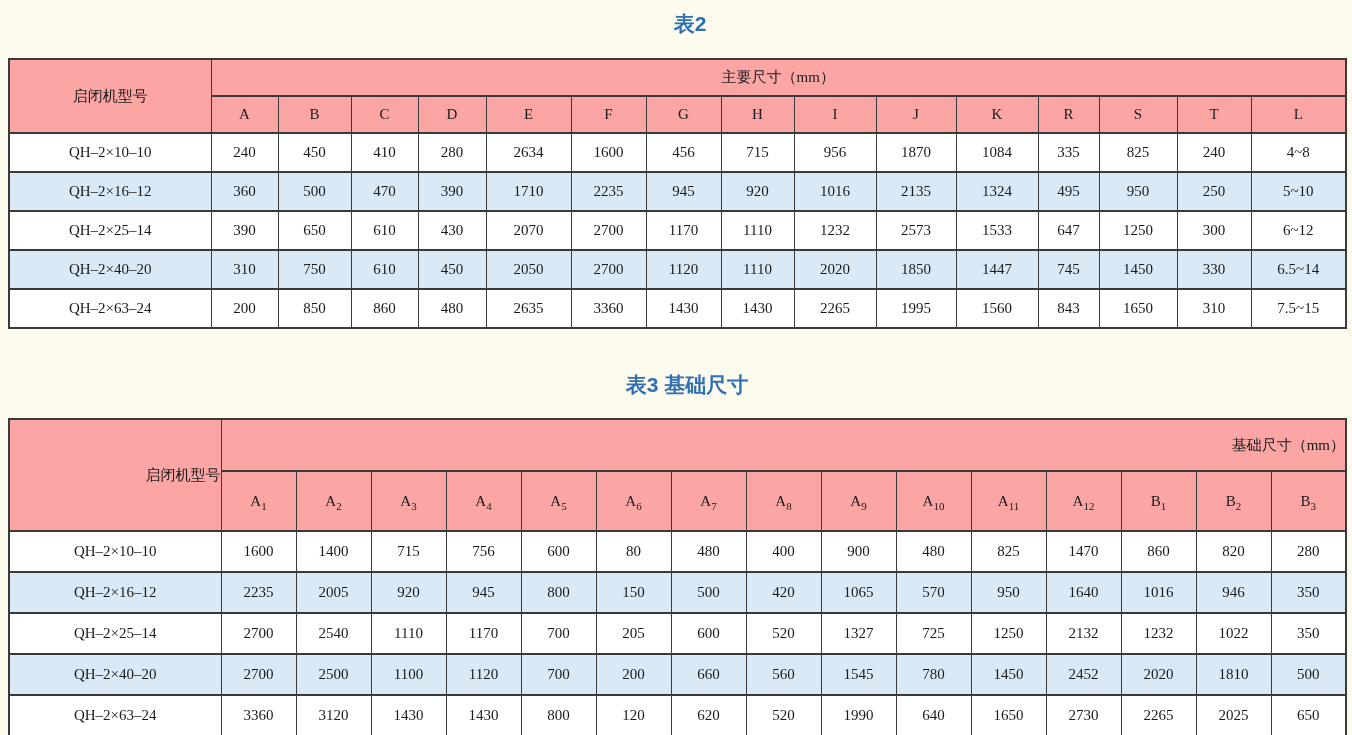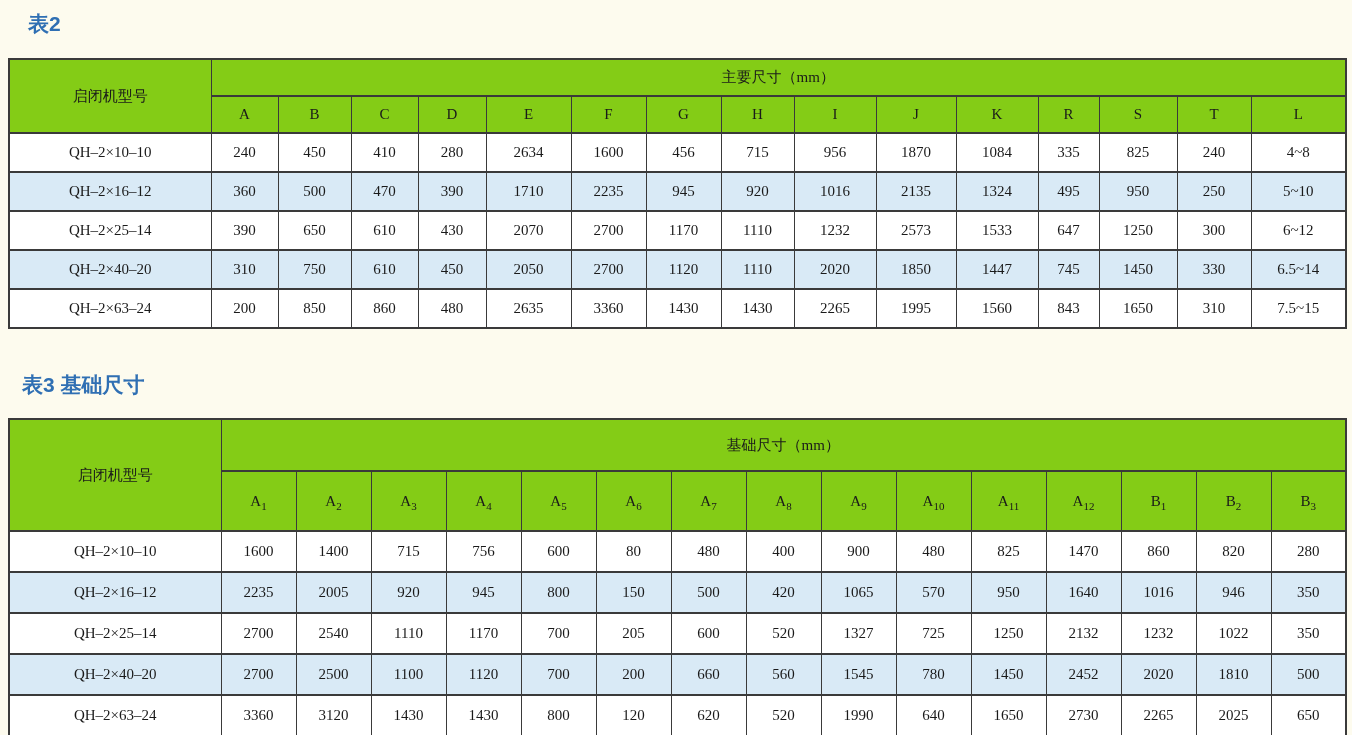--- a/index.html
+++ b/index.html
@@ -11,20 +11,21 @@
     color: #1a1a1a;
     overflow: hidden;
   }
   .page { padding: 12px 0 0 8px; }
   .tbl-title {
     font-family: "Liberation Sans", sans-serif;
     font-weight: bold;
     font-size: 21px;
     line-height: 24px;
     color: #2f6fb3;
+    text-align: center;
   }
   #title2 { margin: 0 0 0 20px; }
   #title3 { margin: 44px 0 6px 14px; }
   table {
     border-collapse: collapse;
     table-layout: fixed;
     width: 1337px;
     background: #ffffff;
     border: 2px solid #3a3a3a;
   }
@@ -35,25 +36,25 @@
     border-top-width: 2px;
     border-bottom-width: 2px;
     text-align: center;
     vertical-align: middle;
     font-weight: normal;
     font-size: 15px;
     padding: 0;
     overflow: hidden;
     white-space: nowrap;
   }
-  thead th { background: #84cc16; }
+  thead th { background: #fca5a5; }
   #t2 thead tr:nth-child(1) th { height: 37px; }
   #t2 thead tr:nth-child(2) th { height: 37px; }
   #t2 tbody tr td { height: 39px; }
-  #t3 thead tr:nth-child(1) th { height: 52px; }
+  #t3 thead tr:nth-child(1) th { height: 52px; text-align: right; }
   #t3 thead tr:nth-child(2) th { height: 60px; }
   #t3 tbody tr td { height: 41px; }
   tbody tr.alt td { background: #d9eaf6; }
   sub { font-size: 11px; line-height: 0; }
 </style>
 </head>
 <body>
 
 <div class="page">
 

